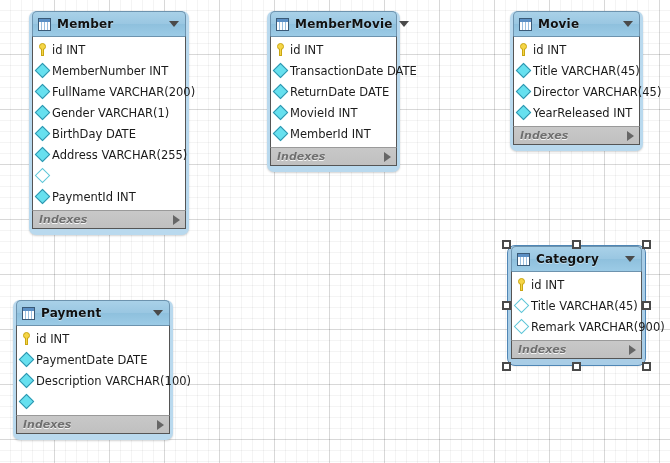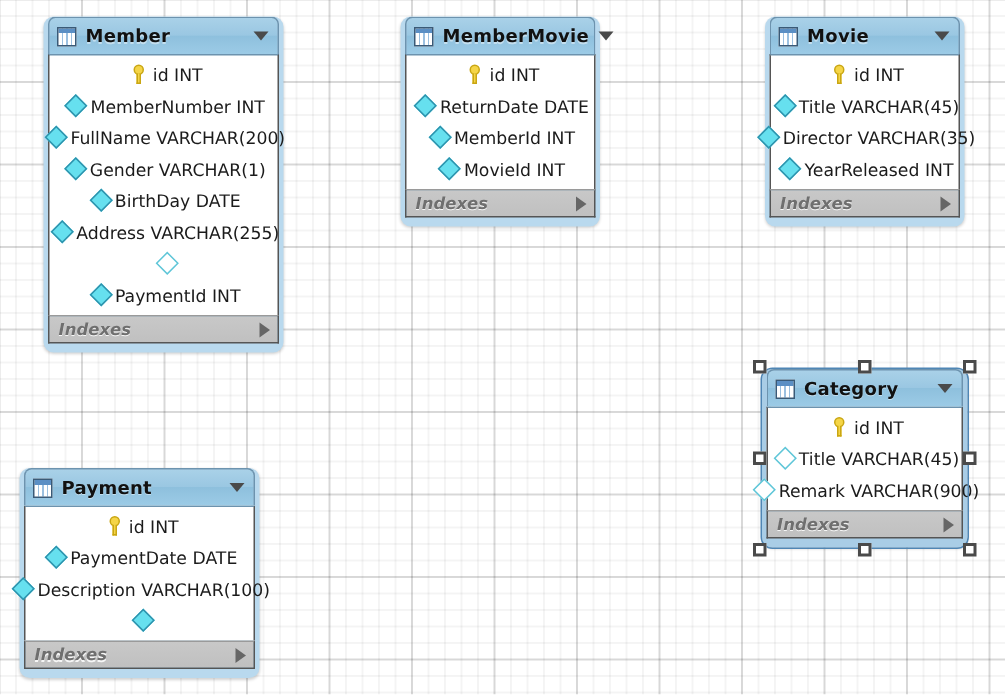--- a/index.html
+++ b/index.html
@@ -97,21 +97,20 @@
     box-sizing: border-box;
     padding: 2px 0 3px 0;
   }
   .col-row {
     display: flex;
     align-items: center;
     height: 21px;
     padding-left: 4px;
     box-sizing: border-box;
     white-space: nowrap;
-    justify-content: center;
   }
   .col-label {
     font-size: 11.5px;
     color: #1b1b1b;
     margin-left: 4px;
   }
 
   
   .ic-key {
     position: relative;
@@ -245,29 +244,33 @@
           <span class="node-title-text">MemberMovie</span>
           <span class="caret-down"></span>
         </div>
         <div class="node-body">
           <div class="col-row">
             <span class="ic-key"></span>
             <span class="col-label">id INT</span>
           </div>
           <div class="col-row">
             <span class="ic-diamond filled"></span>
+            <span class="col-label">TransactionDate DATE</span>
+          </div>
+          <div class="col-row">
+            <span class="ic-diamond filled"></span>
             <span class="col-label">ReturnDate DATE</span>
           </div>
           <div class="col-row">
             <span class="ic-diamond filled"></span>
+            <span class="col-label">MovieId INT</span>
+          </div>
+          <div class="col-row">
+            <span class="ic-diamond filled"></span>
             <span class="col-label">MemberId INT</span>
-          </div>
-          <div class="col-row">
-            <span class="ic-diamond filled"></span>
-            <span class="col-label">MovieId INT</span>
           </div>
         </div>
         <div class="node-footer">
           <span class="footer-label">Indexes</span>
           <span class="caret-right"></span>
         </div>
       </div>
     </div>
     <div class="table-node" style="left: 510px; top: 11px; width: 133px;">
       <div class="node-shell">
@@ -280,34 +283,34 @@
           <div class="col-row">
             <span class="ic-key"></span>
             <span class="col-label">id INT</span>
           </div>
           <div class="col-row">
             <span class="ic-diamond filled"></span>
             <span class="col-label">Title VARCHAR(45)</span>
           </div>
           <div class="col-row">
             <span class="ic-diamond filled"></span>
-            <span class="col-label">Director VARCHAR(35)</span>
+            <span class="col-label">Director VARCHAR(45)</span>
           </div>
           <div class="col-row">
             <span class="ic-diamond filled"></span>
             <span class="col-label">YearReleased INT</span>
           </div>
         </div>
         <div class="node-footer">
           <span class="footer-label">Indexes</span>
           <span class="caret-right"></span>
         </div>
       </div>
     </div>
-    <div class="table-node" style="left: 13px; top: 312px; width: 160px;">
+    <div class="table-node" style="left: 13px; top: 300px; width: 160px;">
       <div class="node-shell">
         <div class="node-title">
           <span class="tbl-icon"></span>
           <span class="node-title-text">Payment</span>
           <span class="caret-down"></span>
         </div>
         <div class="node-body">
           <div class="col-row">
             <span class="ic-key"></span>
             <span class="col-label">id INT</span>

